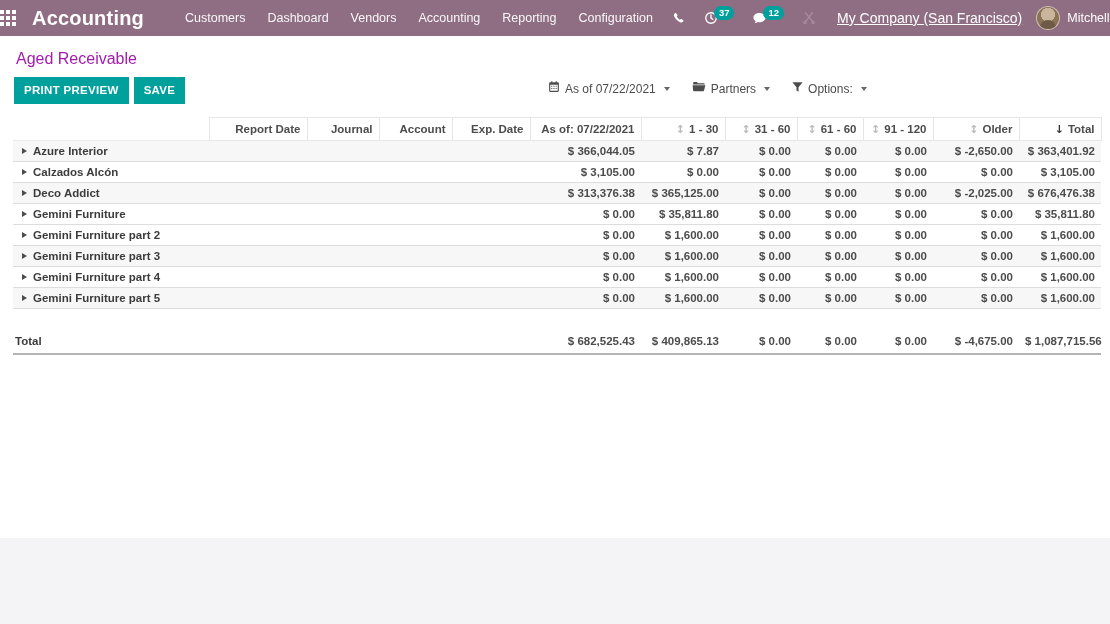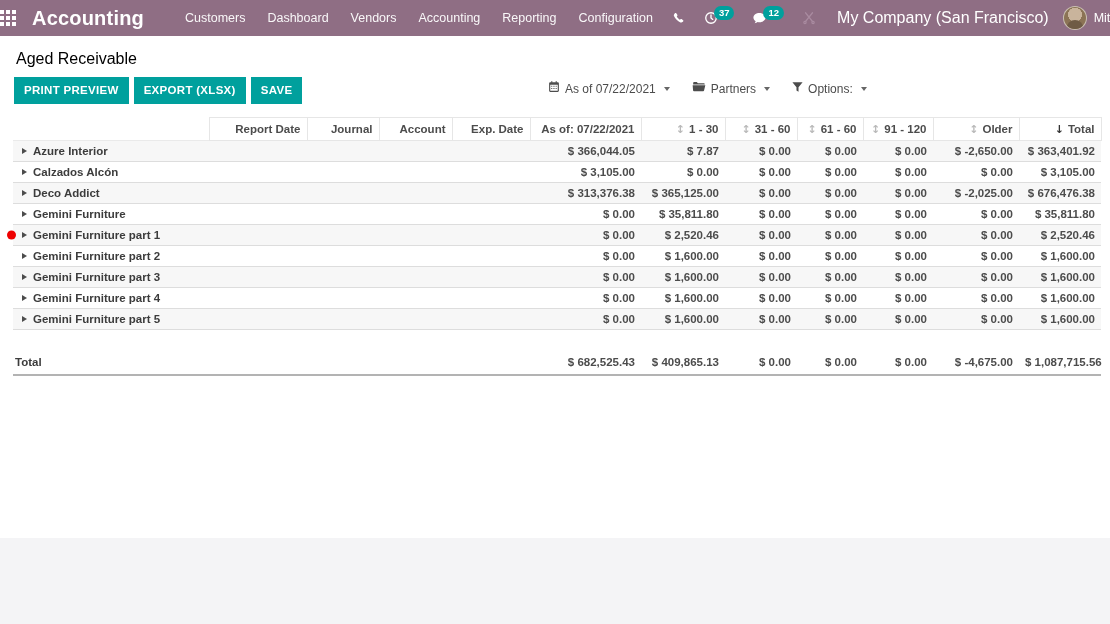--- a/index.html
+++ b/index.html
@@ -71,24 +71,25 @@
     font-weight: bold;
     border-radius: 9px;
     padding: 1px 5px 1px 5px;
     margin-left: -4px;
     line-height: 12px;
     display: inline-block;
     position: relative;
     top: -5px;
   }
   .company-name {
-    font-size: 16px;
+    font-size: 14px;
     padding: 0 12px;
     white-space: nowrap;
     cursor: pointer;
+    text-decoration: underline;
   }
   .user-block {
     display: flex; align-items: center; gap: 7px;
     padding: 0 8px 0 2px; cursor: pointer;
   }
   .avatar {
     width: 24px; height: 24px; border-radius: 50%;
     background: radial-gradient(circle at 50% 35%, #c9b49c 0 38%, #8b7355 39% 100%);
     border: 1px solid rgba(255,255,255,.55);
     overflow: hidden; position: relative; flex: none;
@@ -103,21 +104,21 @@
   
   .control-panel {
     background: #ffffff;
     padding: 10px 14px 0 14px;
     border-bottom: 1px solid #ffffff;
     position: relative;
     height: 81px;
   }
   .breadcrumb {
     font-size: 16px;
-    color: #000000;
+    color: #a21caf;
     font-weight: 400;
     padding: 4px 0 9px 2px;
   }
   .cp-row { display: flex; align-items: flex-start; }
   .btn-group { display: flex; gap: 5px; }
   .btn {
     background: #00a09d;
     color: #ffffff;
     border: none;
     font-size: 11.5px;
@@ -304,21 +305,20 @@
         <span class="user-name">Mitchell Admin</span>
       </div>
     </div>
   </div>
 
   <div class="control-panel">
     <div class="breadcrumb">Aged Receivable</div>
     <div class="cp-row">
       <div class="btn-group">
         <button class="btn">PRINT PREVIEW</button>
-        <button class="btn">EXPORT (XLSX)</button>
         <button class="btn">SAVE</button>
       </div>
     </div>
 
     <div class="filters">
       <div class="filter-item">
         <span>
           <svg width="12" height="12" viewBox="0 0 16 16" fill="#4c4c4c">
             <path d="M4.5 0v1.5H3A1.5 1.5 0 001.5 3v10A1.5 1.5 0 003 14.5h10a1.5 1.5 0 001.5-1.5V3A1.5 1.5 0 0013 1.5h-1.5V0h-1.2v1.5H5.7V0H4.5zM3 5h10v8H3V5zm1.3 1.4v1.4h1.4V6.4H4.3zm2.9 0v1.4h1.5V6.4H7.2zm3 0v1.4h1.4V6.4h-1.4zm-5.9 2.8v1.4h1.4V9.2H4.3zm2.9 0v1.4h1.5V9.2H7.2zm3 0v1.4h1.4V9.2h-1.4z"></path>
           </svg>
@@ -472,38 +472,20 @@
           <td></td>
           <td class="num">$ 0.00</td>
           <td class="num">$ 35,811.80</td>
           <td class="num">$ 0.00</td>
           <td class="num">$ 0.00</td>
           <td class="num">$ 0.00</td>
           <td class="num">$ 0.00</td>
           <td class="num">$ 35,811.80</td>
         </tr>
 
-        <tr class="odd">
-          <td class="name-cell">
-            <span class="unreconciled-dot"></span>
-            <span class="tri"></span>
-            <span>Gemini Furniture part 1</span>
-          </td>
-          <td></td>
-          <td></td>
-          <td></td>
-          <td></td>
-          <td class="num">$ 0.00</td>
-          <td class="num">$ 2,520.46</td>
-          <td class="num">$ 0.00</td>
-          <td class="num">$ 0.00</td>
-          <td class="num">$ 0.00</td>
-          <td class="num">$ 0.00</td>
-          <td class="num">$ 2,520.46</td>
-        </tr>
 
         <tr class="even">
           <td class="name-cell">
             <span class="tri"></span>
             <span>Gemini Furniture part 2</span>
           </td>
           <td></td>
           <td></td>
           <td></td>
           <td></td>

